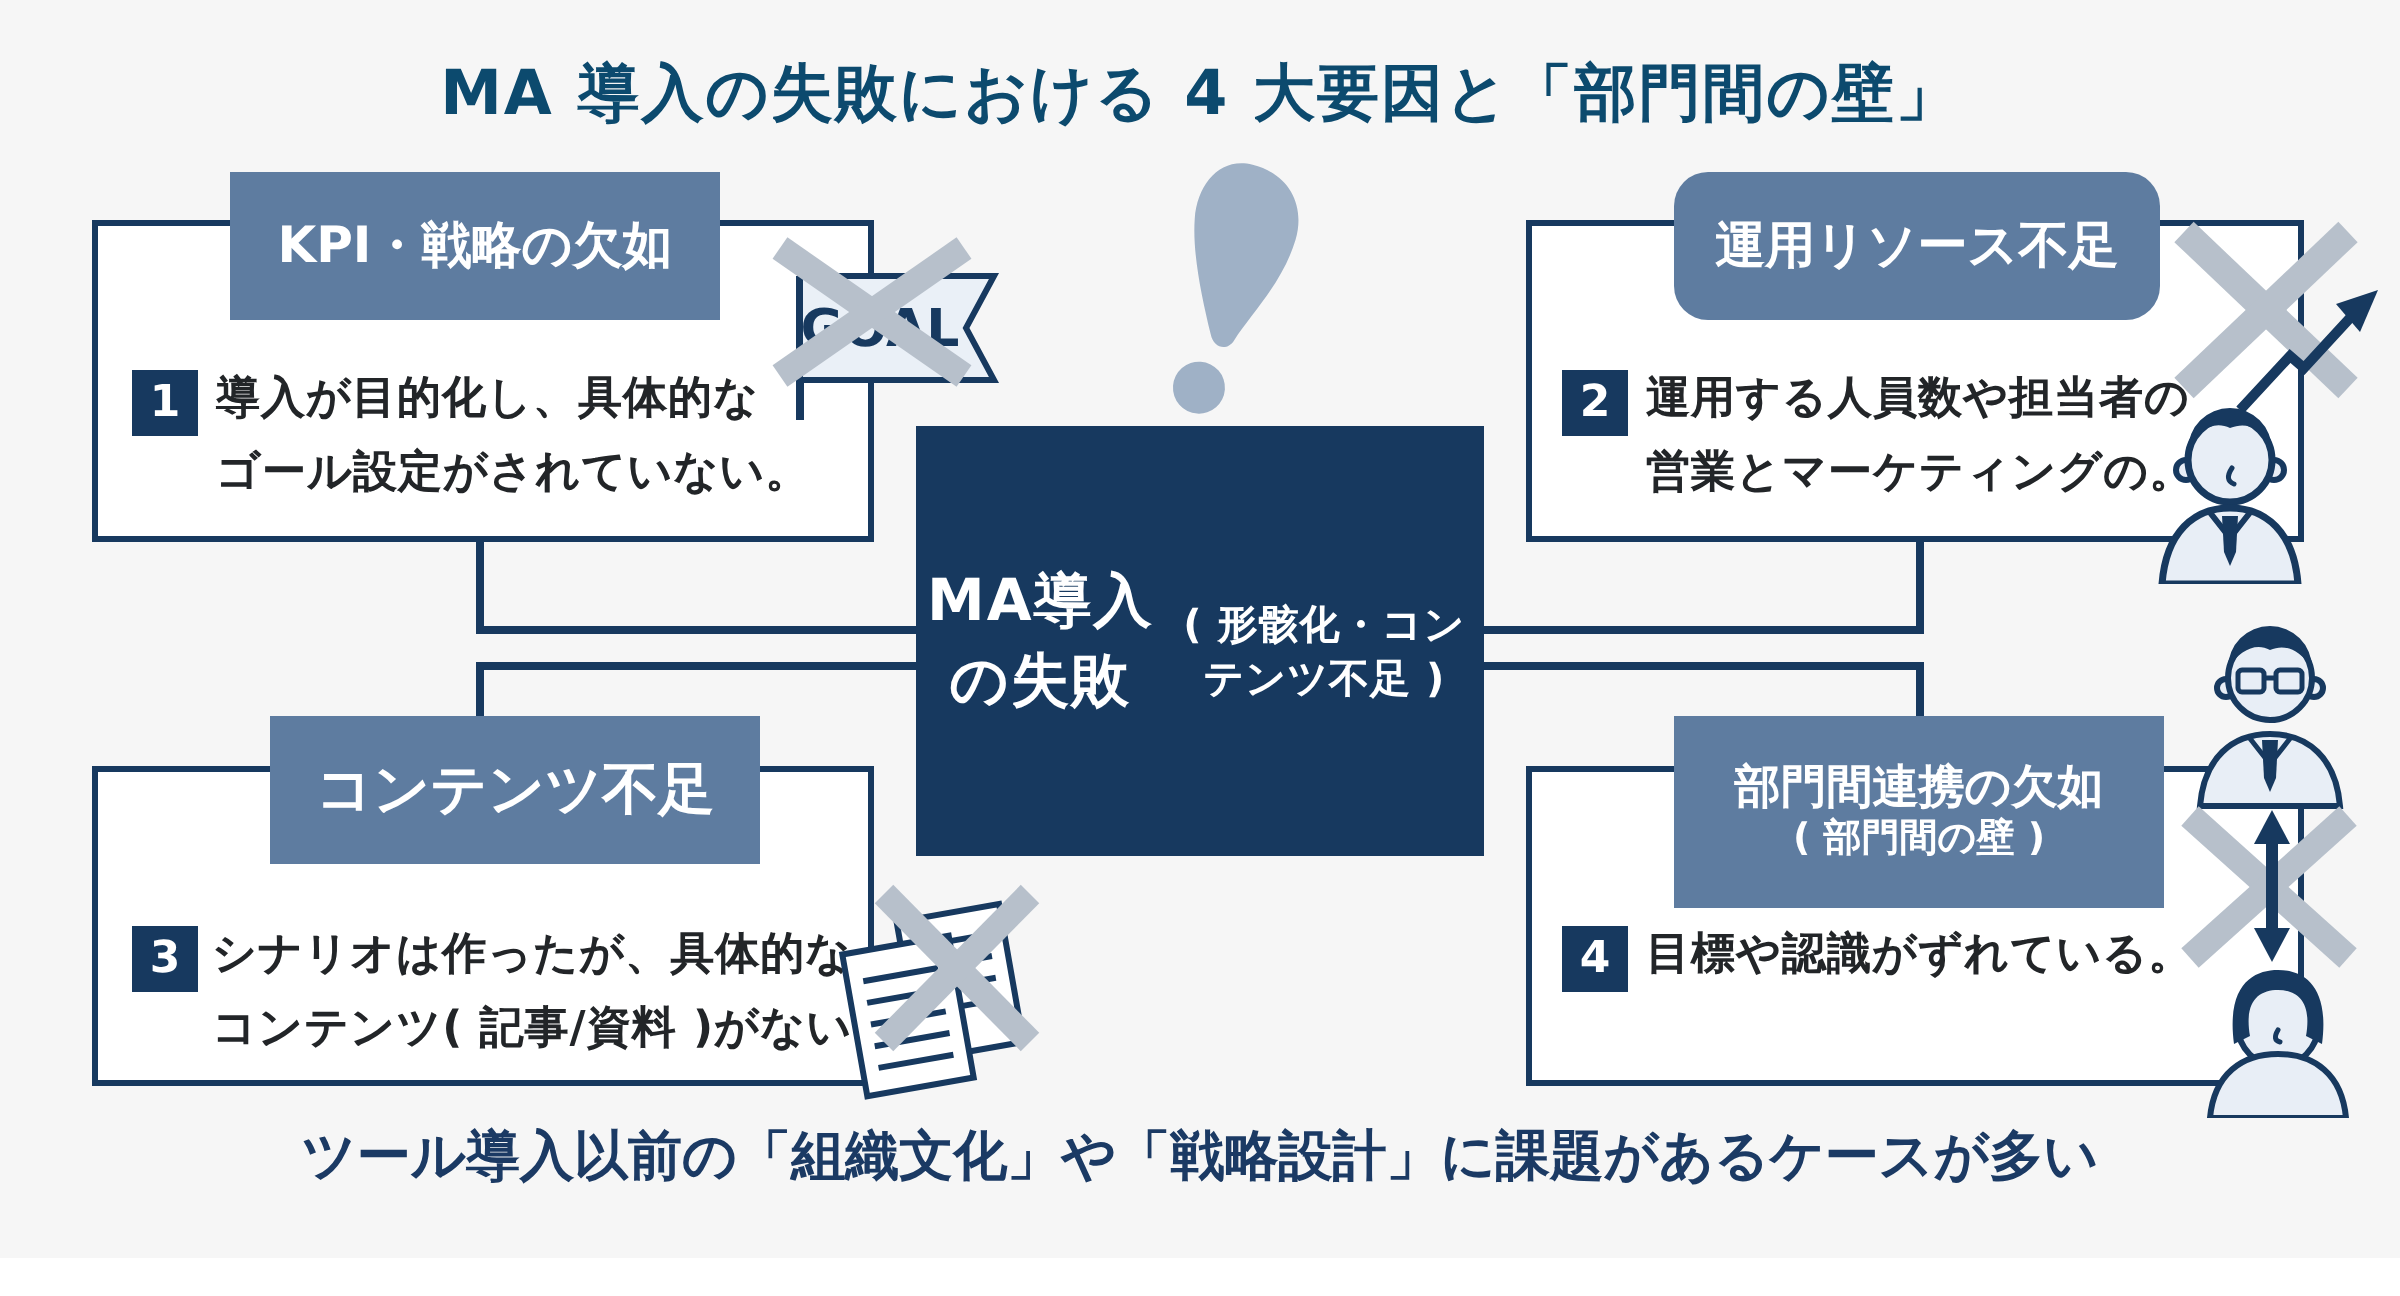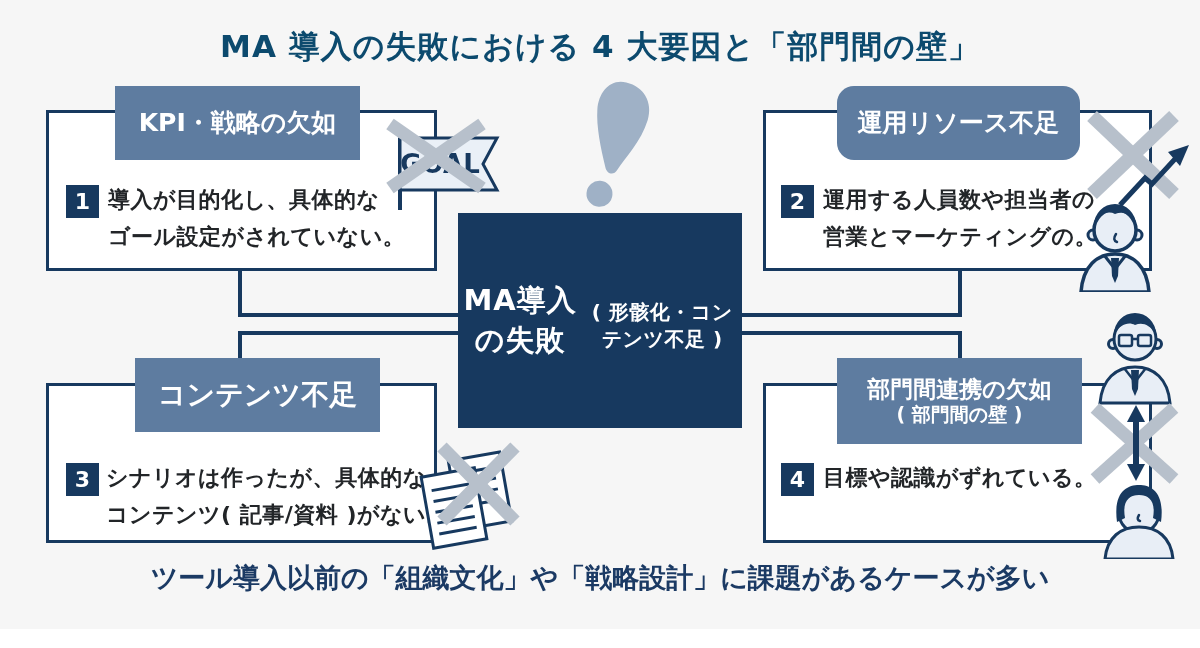--- a/index.html
+++ b/index.html
@@ -24,21 +24,21 @@
   #box4 { left:763px; top:383px; width:389px; height:160px; }
 
   .factor-header {
     position:absolute; background:#5e7ca0; color:#ffffff;
     display:flex; flex-direction:column; align-items:center; justify-content:center;
     text-align:center; line-height:1.15; z-index:4;
   }
   #header1 { left:115px; top:86px;  width:245px; height:74px; font-size:25px; }
   #header2 { left:837px; top:86px;  width:243px; height:74px; font-size:25px;border-radius:17px; }
   #header3 { left:118px; top:358px; width:245px; height:74px; font-size:28px;margin-left:17px; }
-  #header4 { left:837px; top:358px; width:245px; height:86px; font-size:23px; }
+  #header4 { left:837px; top:358px; width:245px; height:96px; font-size:23px; }
   .header-sub { font-size:19px; margin-top:2px; }
 
   .num-badge {
     position:absolute; width:33px; height:33px; background:#17395f; color:#ffffff;
     font-size:22px; display:flex; align-items:center; justify-content:center; z-index:5;
   }
   #num1 { left:66px;  top:185px; }
   #num2 { left:781px; top:185px; }
   #num3 { left:66px;  top:463px; }
   #num4 { left:781px; top:463px; }

